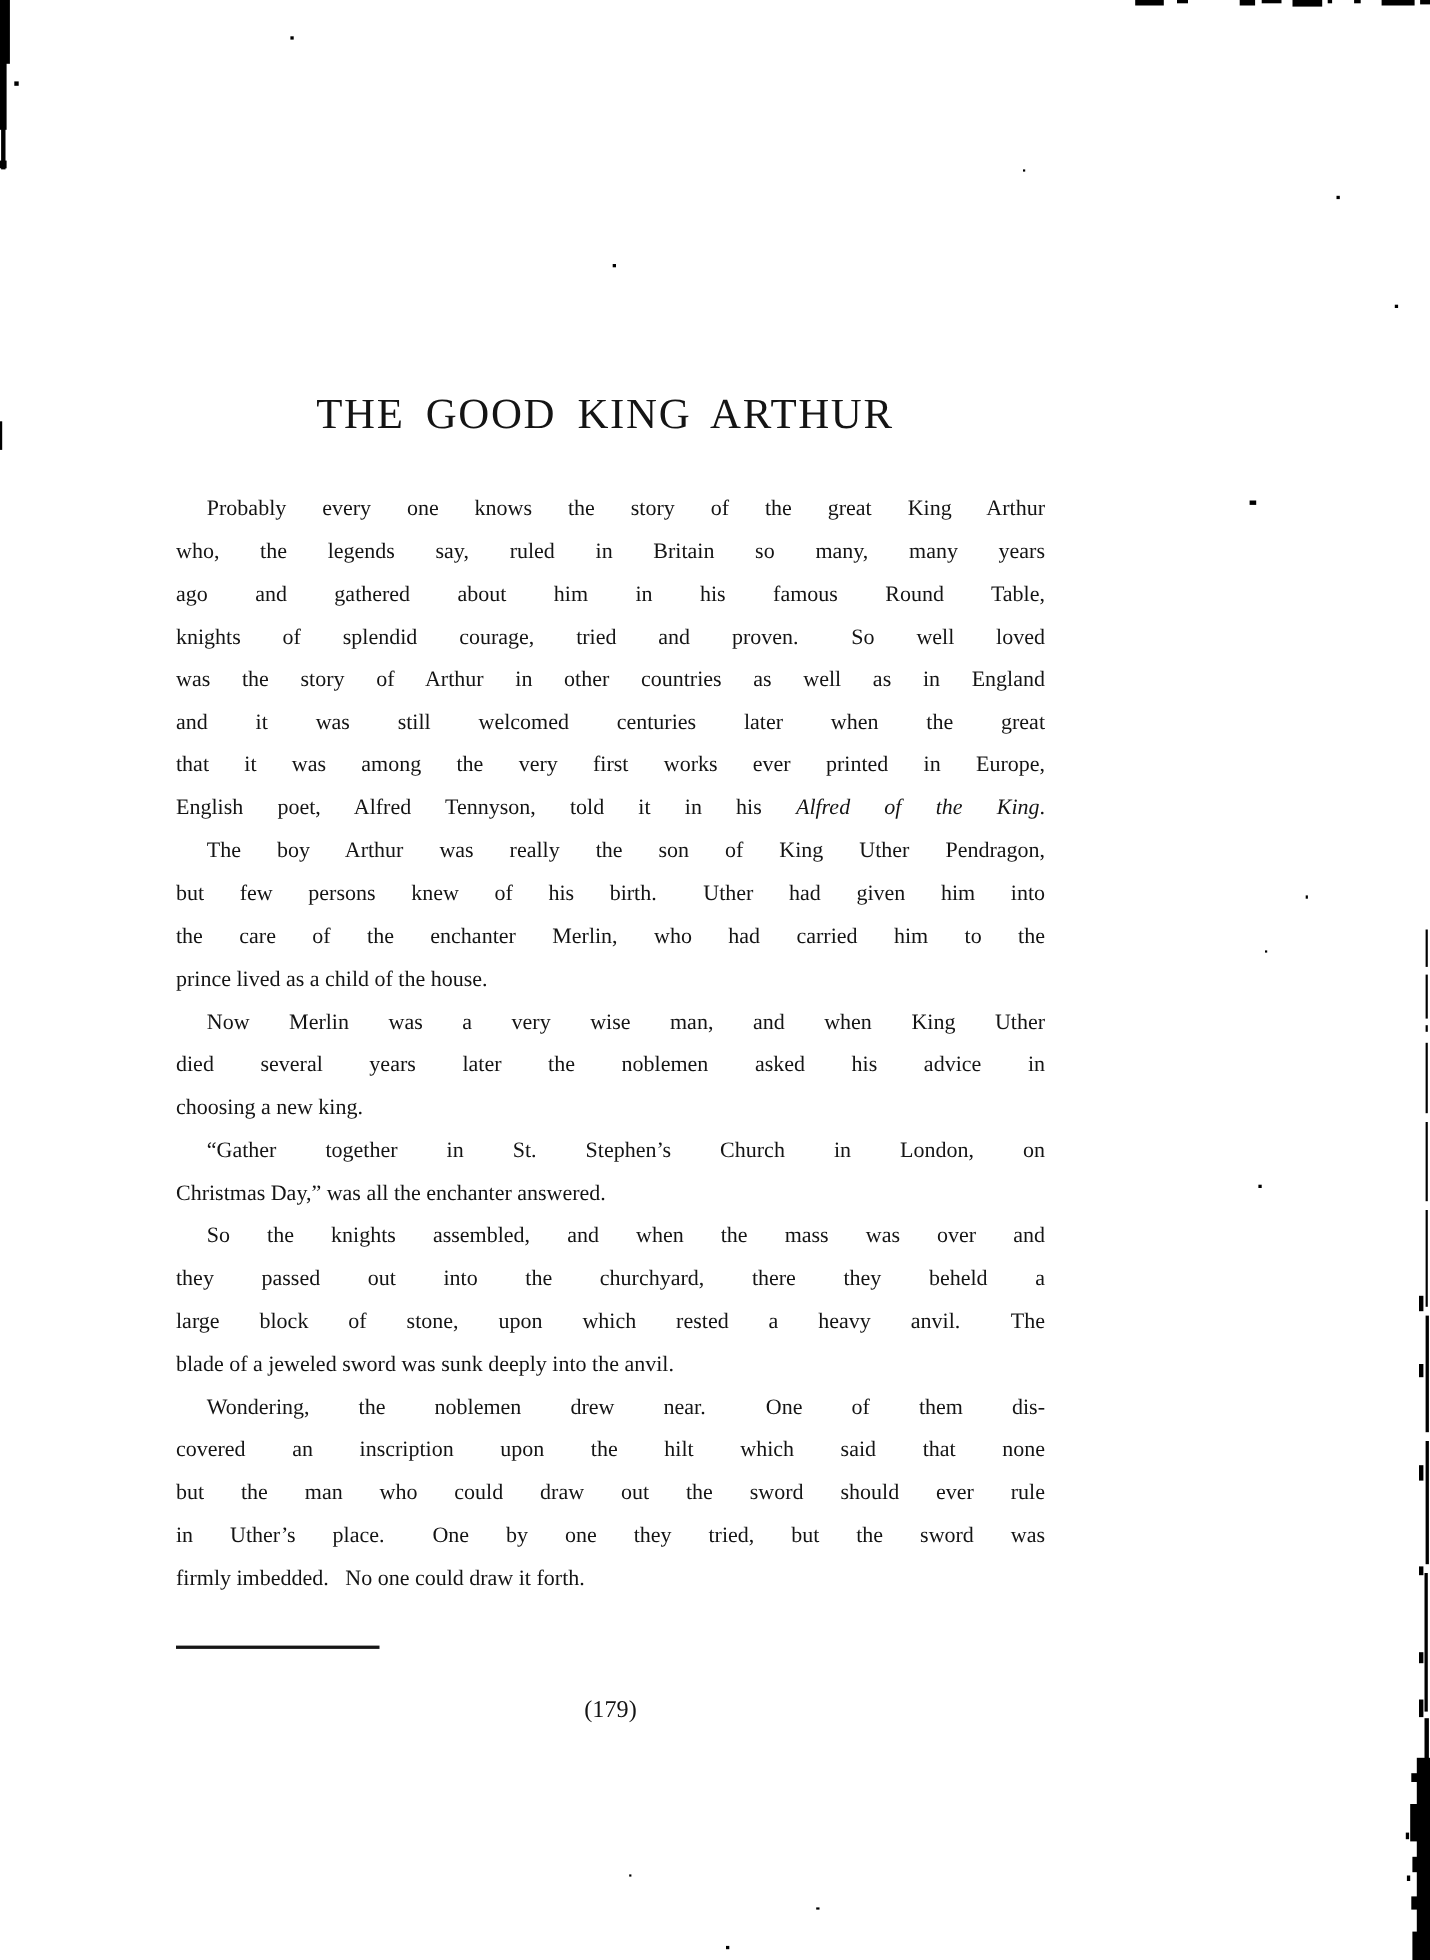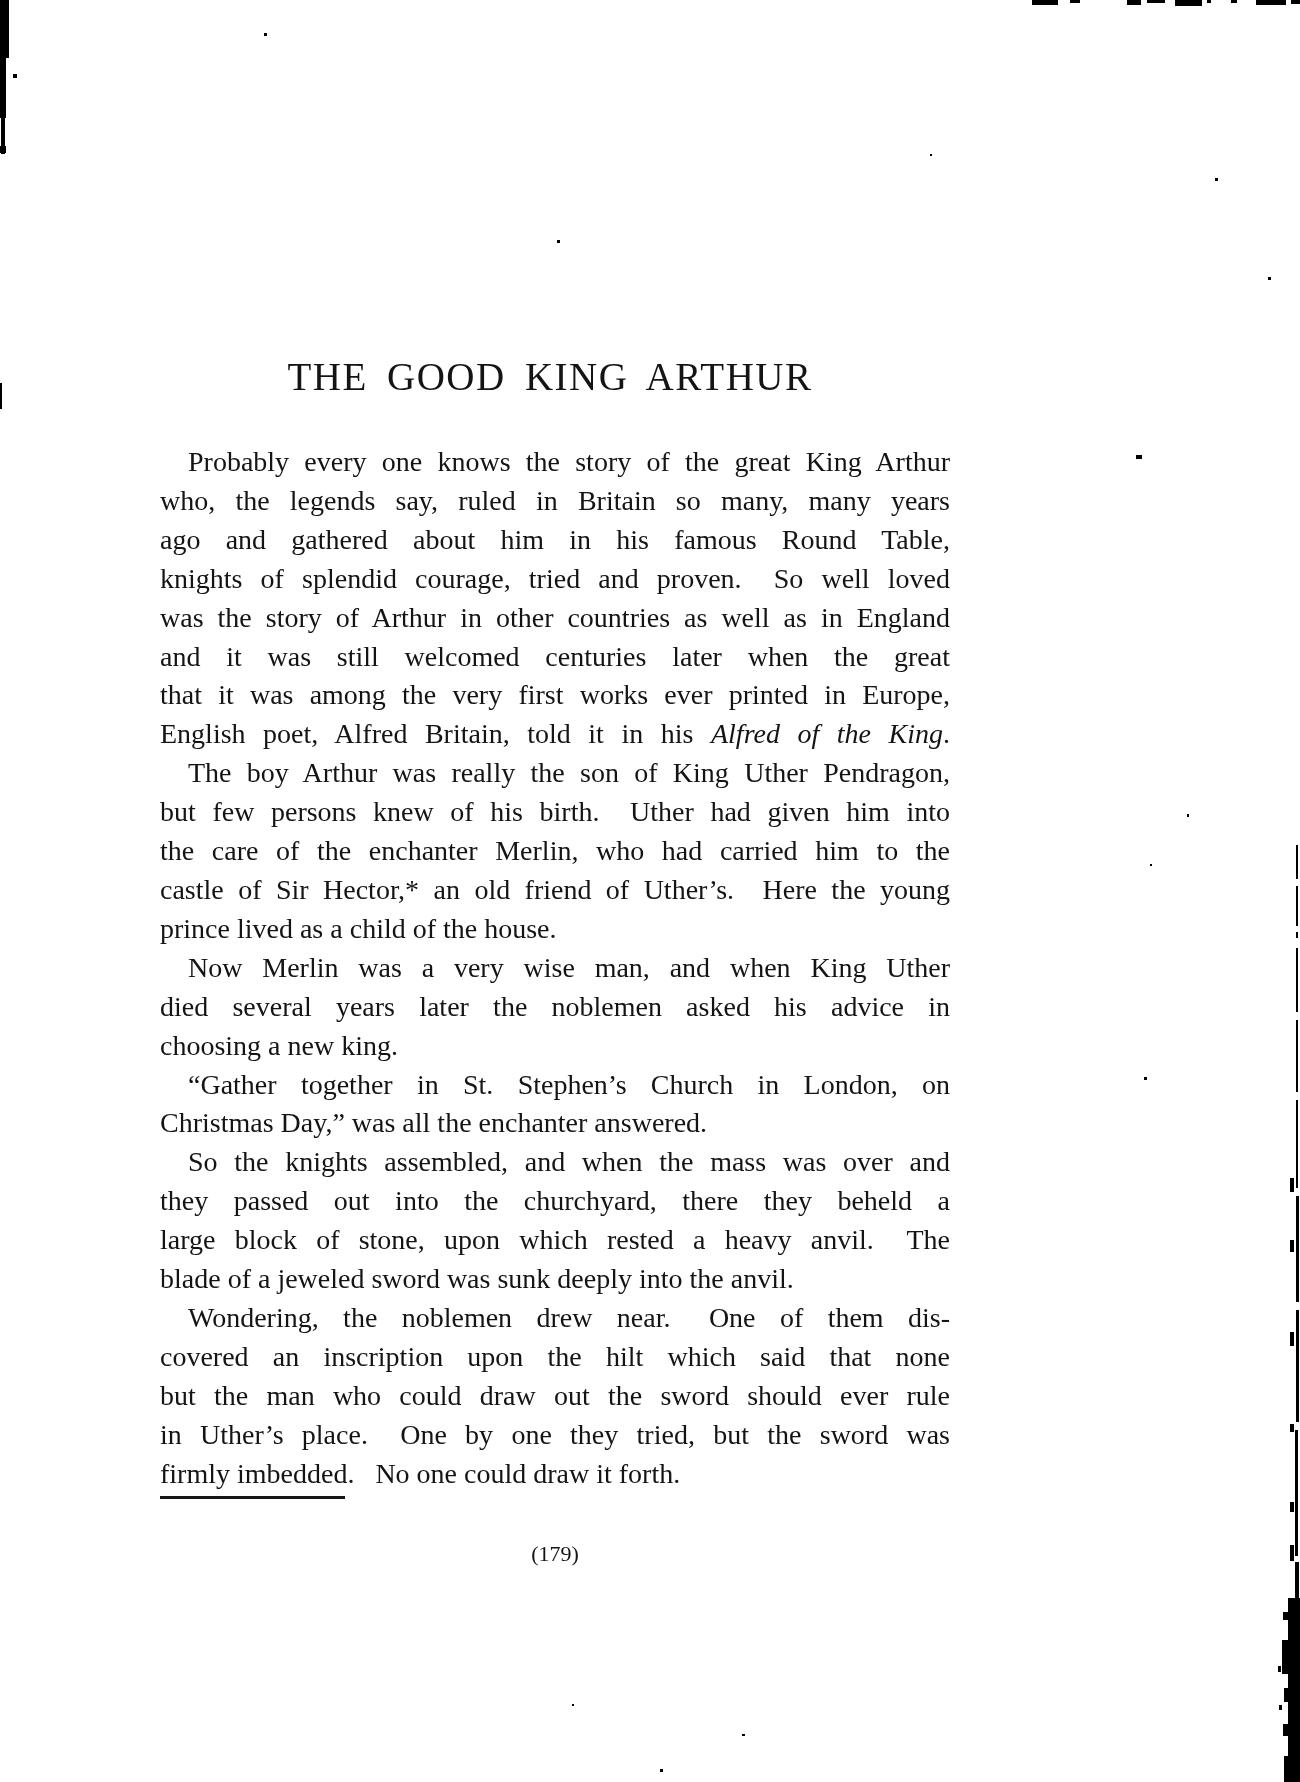--- a/index.html
+++ b/index.html
@@ -14,21 +14,21 @@
   }
   .title{
     position:absolute;left:150px;top:355px;width:800px;
     text-align:center;
     font-size:39px;line-height:44px;
     letter-spacing:1.5px;word-spacing:8px;
     white-space:nowrap;
   }
   .text-block{
     position:absolute;left:160px;top:443px;width:790px;
-    font-size:28px;line-height:38.9px;
+    font-size:20px;line-height:38.9px;
   }
   .line{white-space:nowrap;}
   .line.just{text-align:justify;text-align-last:justify;}
   .line.ind{text-indent:28px;}
   .it{font-style:italic;}
   .fn-rule{
     position:absolute;left:160px;top:1496px;width:185px;height:3px;
     background:#161616;
   }
   .footnote{
@@ -50,25 +50,24 @@
   <div class="title">THE GOOD KING ARTHUR</div>
 
   <div class="text-block">
       <div class="line just ind"><span>Probably every one knows the story of the great King Arthur</span></div>
       <div class="line just"><span>who, the legends say, ruled in Britain so many, many years</span></div>
       <div class="line just"><span>ago and gathered about him in his famous Round Table,</span></div>
       <div class="line just"><span>knights of splendid courage, tried and proven.  So well loved</span></div>
       <div class="line just"><span>was the story of Arthur in other countries as well as in England</span></div>
       <div class="line just"><span>and it was still welcomed centuries later when the great</span></div>
       <div class="line just"><span>that it was among the very first works ever printed in Europe,</span></div>
-      <div class="line just"><span>English poet, Alfred Britain, told it in his </span><span class="it">Alfred of the King</span><span>.</span></div>
+      <div class="line just"><span>English poet, Alfred Tennyson, told it in his </span><span class="it">Alfred of the King</span><span>.</span></div>
       <div class="line just ind"><span>The boy Arthur was really the son of King Uther Pendragon,</span></div>
       <div class="line just"><span>but few persons knew of his birth.  Uther had given him into</span></div>
       <div class="line just"><span>the care of the enchanter Merlin, who had carried him to the</span></div>
-      <div class="line just"><span>castle of Sir Hector,* an old friend of Uther’s.  Here the young</span></div>
       <div class="line"><span>prince lived as a child of the house.</span></div>
       <div class="line just ind"><span>Now Merlin was a very wise man, and when King Uther</span></div>
       <div class="line just"><span>died several years later the noblemen asked his advice in</span></div>
       <div class="line"><span>choosing a new king.</span></div>
       <div class="line just ind"><span>“Gather together in St. Stephen’s Church in London, on</span></div>
       <div class="line"><span>Christmas Day,” was all the enchanter answered.</span></div>
       <div class="line just ind"><span>So the knights assembled, and when the mass was over and</span></div>
       <div class="line just"><span>they passed out into the churchyard, there they beheld a</span></div>
       <div class="line just"><span>large block of stone, upon which rested a heavy anvil.  The</span></div>
       <div class="line"><span>blade of a jeweled sword was sunk deeply into the anvil.</span></div>

